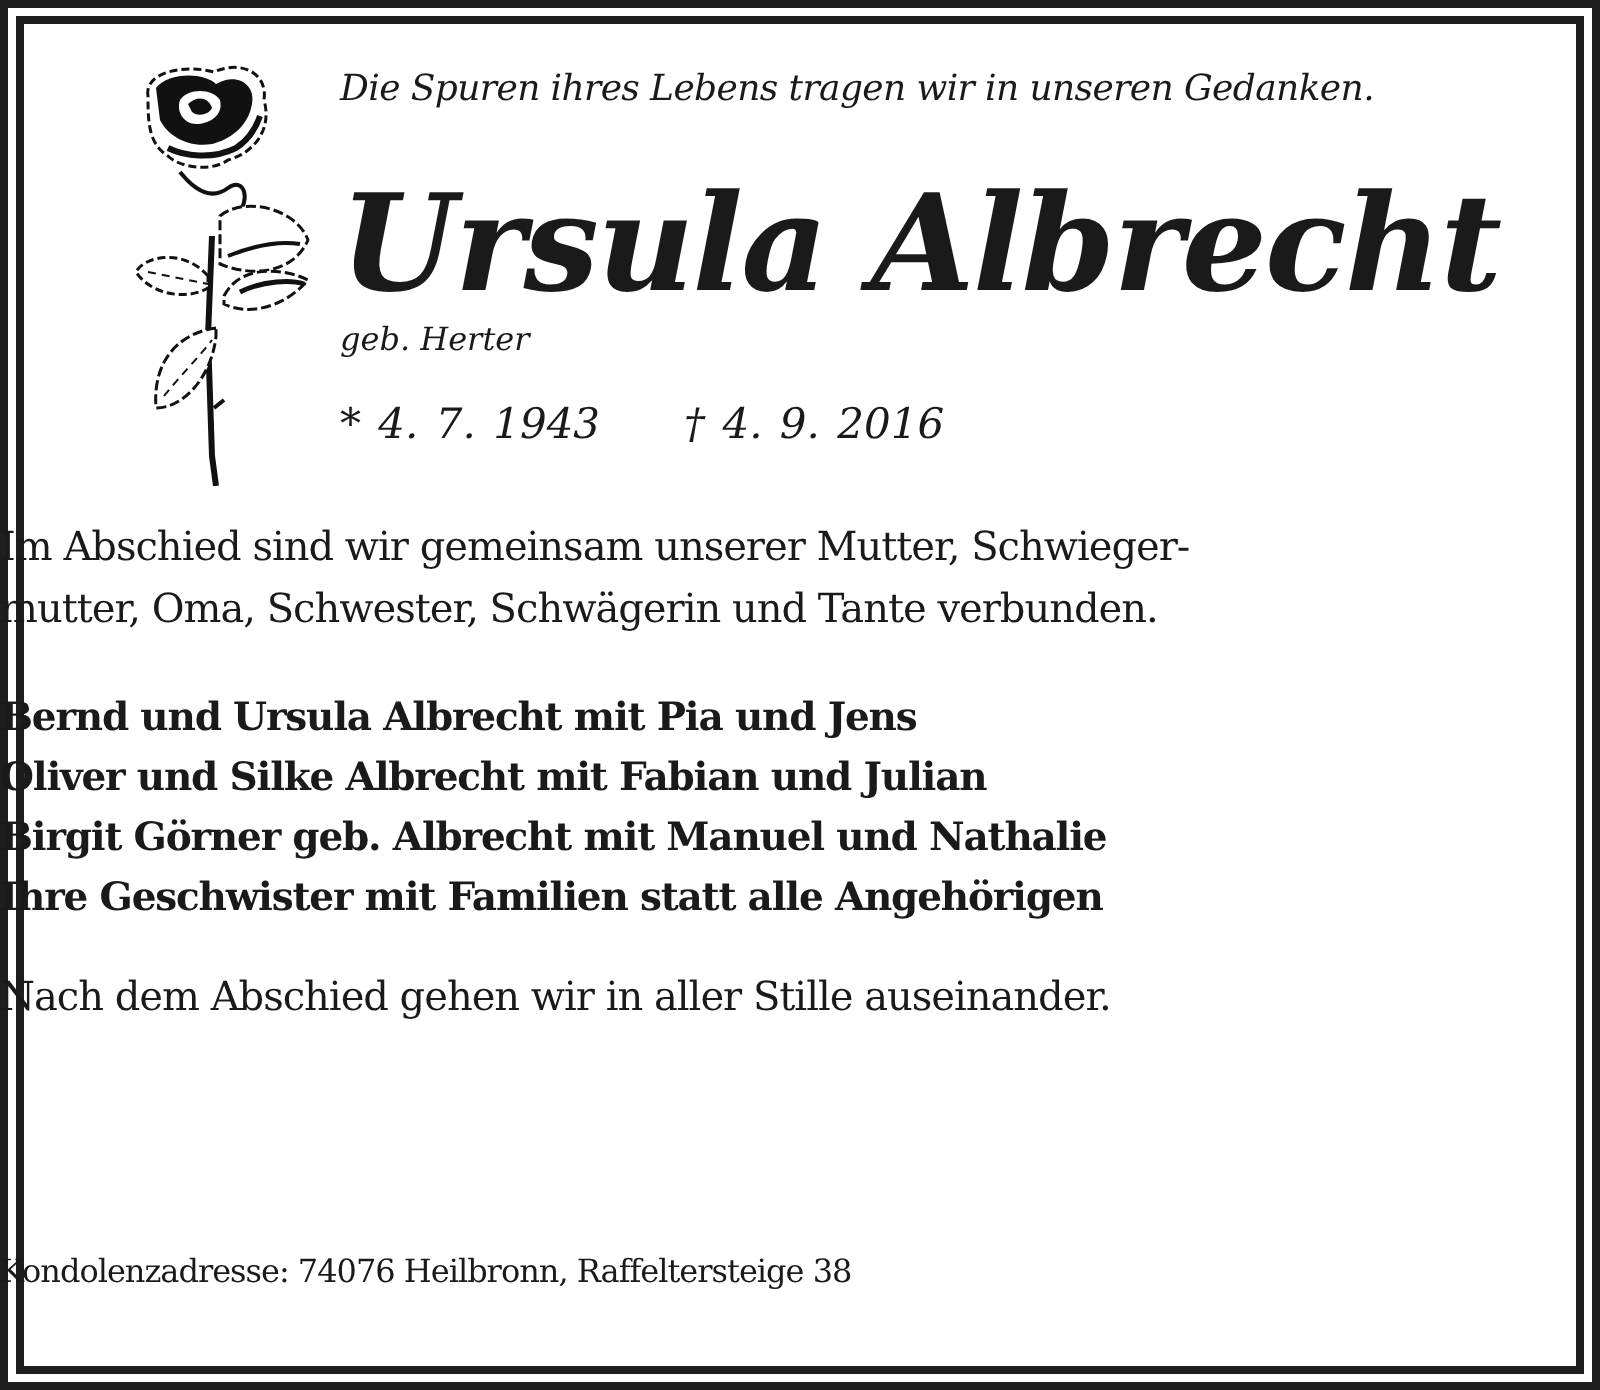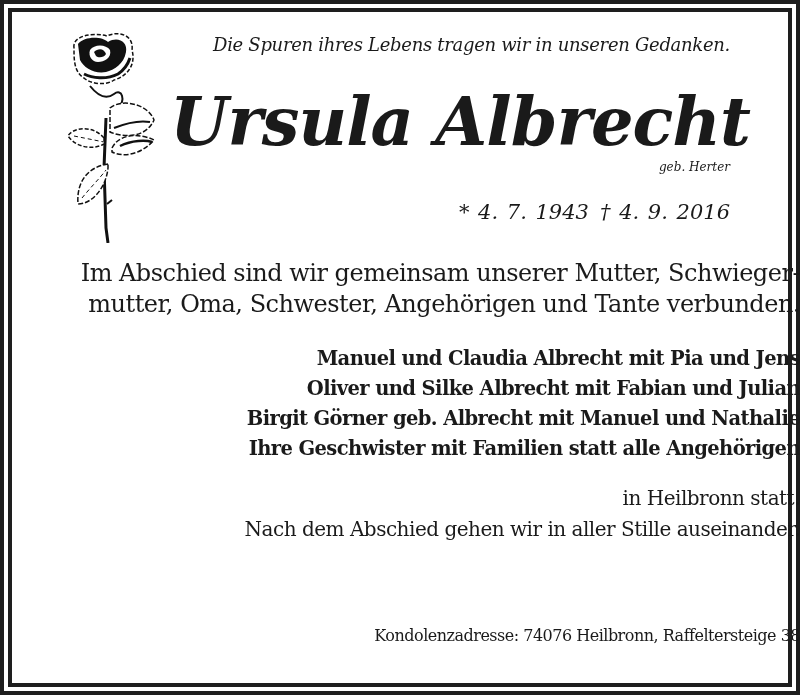--- a/index.html
+++ b/index.html
@@ -1,26 +1,26 @@
 <!DOCTYPE html>
 <html><head>
 <meta charset="utf-8">
 <style>
   html, body { margin:0; padding:0; background:#fff; }
   body { width:800px; height:695px; overflow:hidden; position:relative; }
   .frame-outer { position:absolute; left:0; top:0; width:800px; height:695px; box-sizing:border-box; border:4px solid #1e1e1e; }
   .frame-inner { position:absolute; left:8px; top:8px; right:8px; bottom:8px; border:4px solid #1e1e1e; background:#fff; }
   .rose { position:absolute; left:62px; top:28px; width:110px; height:215px; }
-  .txt { position:absolute; left:0; right:0; text-align:right; color:#1a1a1a; font-family:"DejaVu Serif", serif; white-space:nowrap; }
+  .txt { position:absolute; left:0; right:0; text-align:left; color:#1a1a1a; font-family:"DejaVu Serif", serif; white-space:nowrap; }
   .motto { top:34px; left:170px; right:70px; font-style:italic; font-size:18px; letter-spacing:-0.3px; }
   .name { top:82px; left:170px; right:70px; font-style:italic; font-weight:bold; font-size:67px; letter-spacing:-1px; }
-  .born { top:160px; left:170px; right:70px; font-style:italic; font-size:12px; }
+  .born { top:160px; left:170px; right:70px; font-style:italic; font-size:16px; }
   .dates { top:200px; left:170px; right:70px; font-style:italic; font-size:21px; word-spacing:2px; }
-  .dates .d2 { margin-left:11px; }
-  .intro { top:258px; font-size:24px; line-height:31px; letter-spacing:-0.5px; }
+  .dates .d2 { margin-left:42px; }
+  .intro { top:258px; font-size:20px; line-height:31px; letter-spacing:-0.5px; }
   .family { top:344px; font-size:19.5px; font-weight:bold; line-height:30px; letter-spacing:-0.6px; }
   .service { top:483px; font-size:20px; line-height:31px; letter-spacing:-0.5px; }
   .address { top:626px; font-size:16px; letter-spacing:-0.5px; }
   .line { display:block; }
 </style>
 </head>
 <body>
 
 <div class="frame-outer"></div>
 <div class="frame-inner"></div>
@@ -53,28 +53,27 @@
 
 <div class="txt motto">Die Spuren ihres Lebens tragen wir in unseren Gedanken.</div>
 <div class="txt name">Ursula Albrecht</div>
 <div class="txt born">geb. Herter</div>
 <div class="txt dates">
   <span>* 4. 7. 1943</span><span class="d2">† 4. 9. 2016</span>
 </div>
 
 <div class="txt intro">
   <span class="line">Im Abschied sind wir gemeinsam unserer Mutter, Schwieger-</span>
-  <span class="line">mutter, Oma, Schwester, Angehörigen und Tante verbunden.</span>
+  <span class="line">mutter, Oma, Schwester, Schwägerin und Tante verbunden.</span>
 </div>
 
 <div class="txt family">
-  <span class="line">Manuel und Claudia Albrecht mit Pia und Jens</span>
+  <span class="line">Bernd und Ursula Albrecht mit Pia und Jens</span>
   <span class="line">Oliver und Silke Albrecht mit Fabian und Julian</span>
   <span class="line">Birgit Görner geb. Albrecht mit Manuel und Nathalie</span>
   <span class="line">Ihre Geschwister mit Familien statt alle Angehörigen</span>
 </div>
 
 <div class="txt service">
-  <span class="line">in Heilbronn statt.</span>
   <span class="line">Nach dem Abschied gehen wir in aller Stille auseinander.</span>
 </div>
 
 <div class="txt address">Kondolenzadresse: 74076 Heilbronn, Raffeltersteige 38</div>
 
 </body></html>

